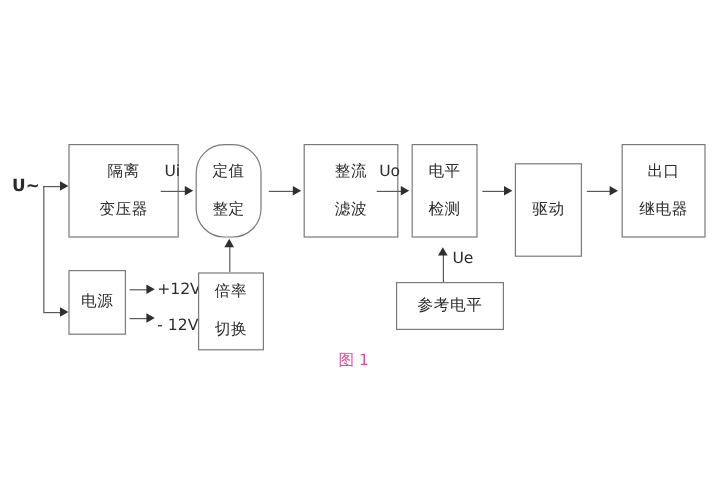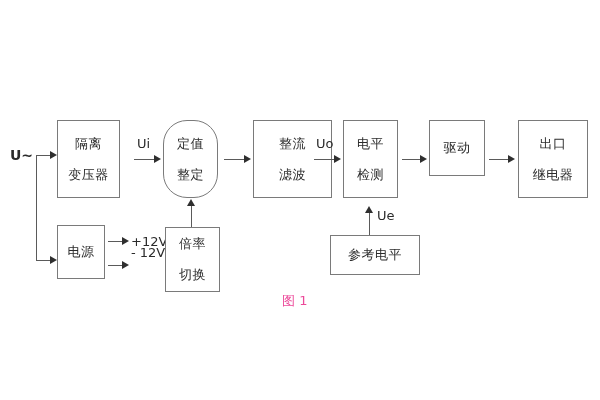--- a/index.html
+++ b/index.html
@@ -89,21 +89,21 @@
 <div id="canvas">
 
   <div class="label bold" style="left:10px; top:148px;">U~</div>
 
   <div class="wire-h" style="left:36px; top:155px; width:16px;"></div>
   <div class="wire-v" style="left:36px; top:155px; height:105px;"></div>
   <div class="wire-h" style="left:36px; top:260px; width:16px;"></div>
   <div class="arrow-right" style="left:50px; top:151px;"></div>
   <div class="arrow-right" style="left:50px; top:256px;"></div>
 
-  <div class="box two" style="left:57px; top:120px; width:63px; height:78px;">
+  <div class="box two" style="left:57px; top:120px; width:92px; height:78px;">
     <span class="line">隔离</span>
     <span class="line">变压器</span>
   </div>
 
   <div class="label" style="left:137px; top:137px;">Ui</div>
   <div class="wire-h" style="left:134px; top:159px; width:22px;"></div>
   <div class="arrow-right" style="left:154px; top:155px;"></div>
 
   <div class="box two" style="left:163px; top:120px; width:55px; height:78px;border-radius:24px;">
     <span class="line">定值</span>
@@ -130,21 +130,21 @@
     <span class="line">检测</span>
   </div>
 
   <div class="wire-v" style="left:369px; top:212px; height:23px;"></div>
   <div class="arrow-up" style="left:365px; top:206px;"></div>
   <div class="label" style="left:377px; top:209px;">Ue</div>
 
   <div class="wire-h" style="left:402px; top:159px; width:22px;"></div>
   <div class="arrow-right" style="left:420px; top:155px;"></div>
 
-  <div class="box" style="left:429px; top:120px; width:56px; height:56px;justify-content:center;">
+  <div class="box" style="left:429px; top:136px; width:56px; height:78px;justify-content:center;">
     <span class="line">驱动</span>
   </div>
 
   <div class="wire-h" style="left:489px; top:159px; width:22px;"></div>
   <div class="arrow-right" style="left:508px; top:155px;"></div>
 
   <div class="box two" style="left:518px; top:120px; width:70px; height:78px;">
     <span class="line">出口</span>
     <span class="line">继电器</span>
   </div>
@@ -152,21 +152,21 @@
   <div class="box" style="left:57px; top:225px; width:48px; height:54px;">
     <span class="line">电源</span>
   </div>
 
   <div class="wire-h" style="left:108px; top:241px; width:16px;"></div>
   <div class="arrow-right" style="left:122px; top:237px;"></div>
   <div class="label" style="left:131px; top:235px;">+12V</div>
 
   <div class="wire-h" style="left:108px; top:265px; width:16px;"></div>
   <div class="arrow-right" style="left:122px; top:261px;"></div>
-  <div class="label" style="left:131px; top:246px;text-align:right;">- 12V</div>
+  <div class="label" style="left:131px; top:265px;text-align:right;">- 12V</div>
 
   <div class="box two" style="left:165px; top:227px; width:55px; height:65px;">
     <span class="line">倍率</span>
     <span class="line">切换</span>
   </div>
 
   <div class="box" style="left:330px; top:235px; width:90px; height:40px;">
     <span class="line">参考电平</span>
   </div>
 

